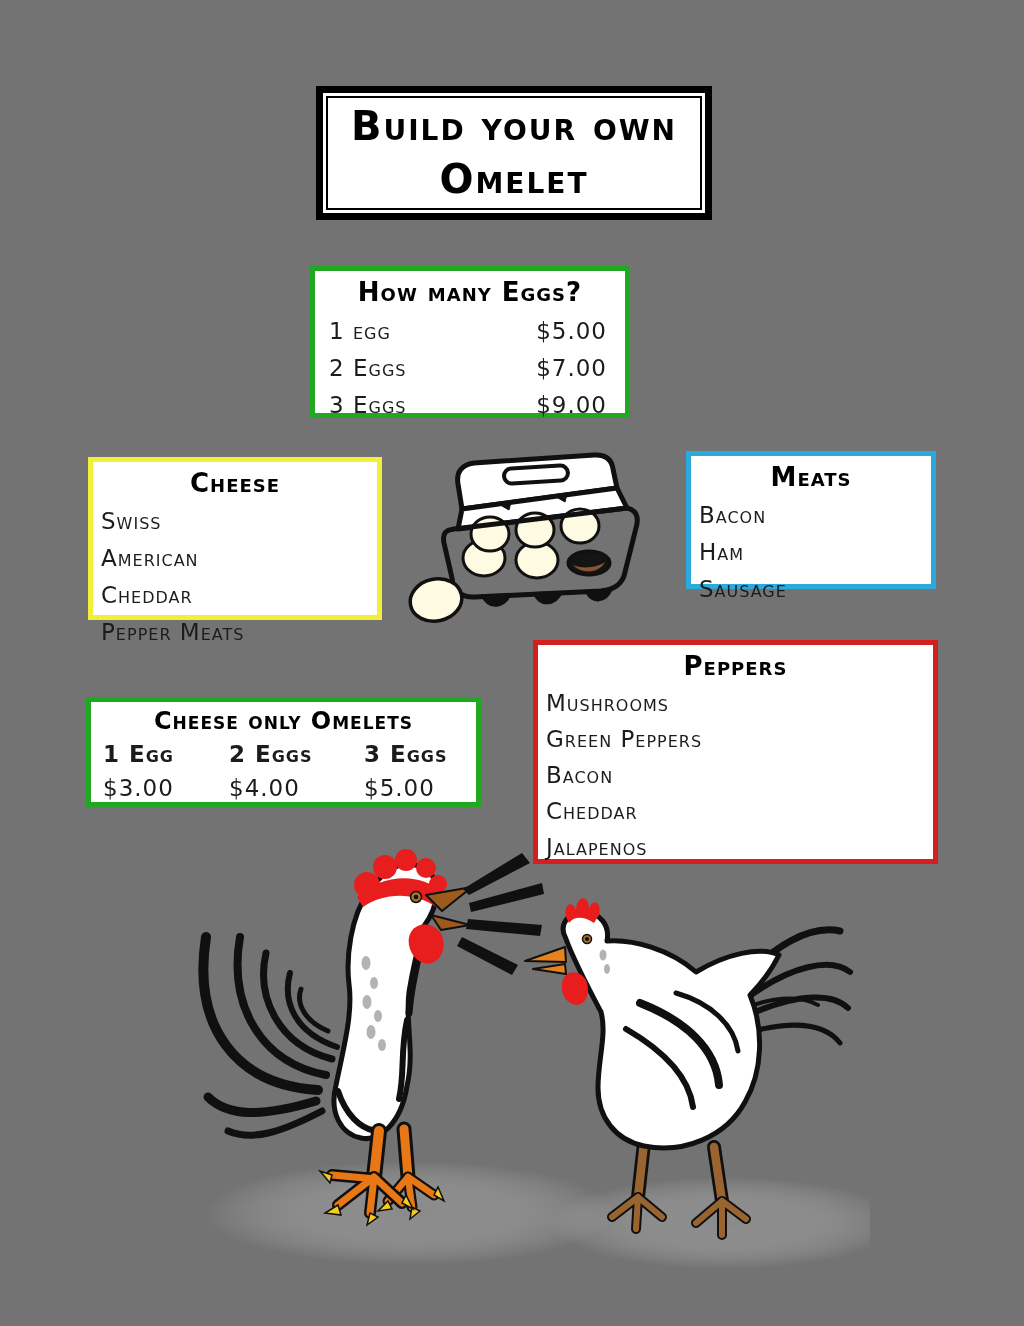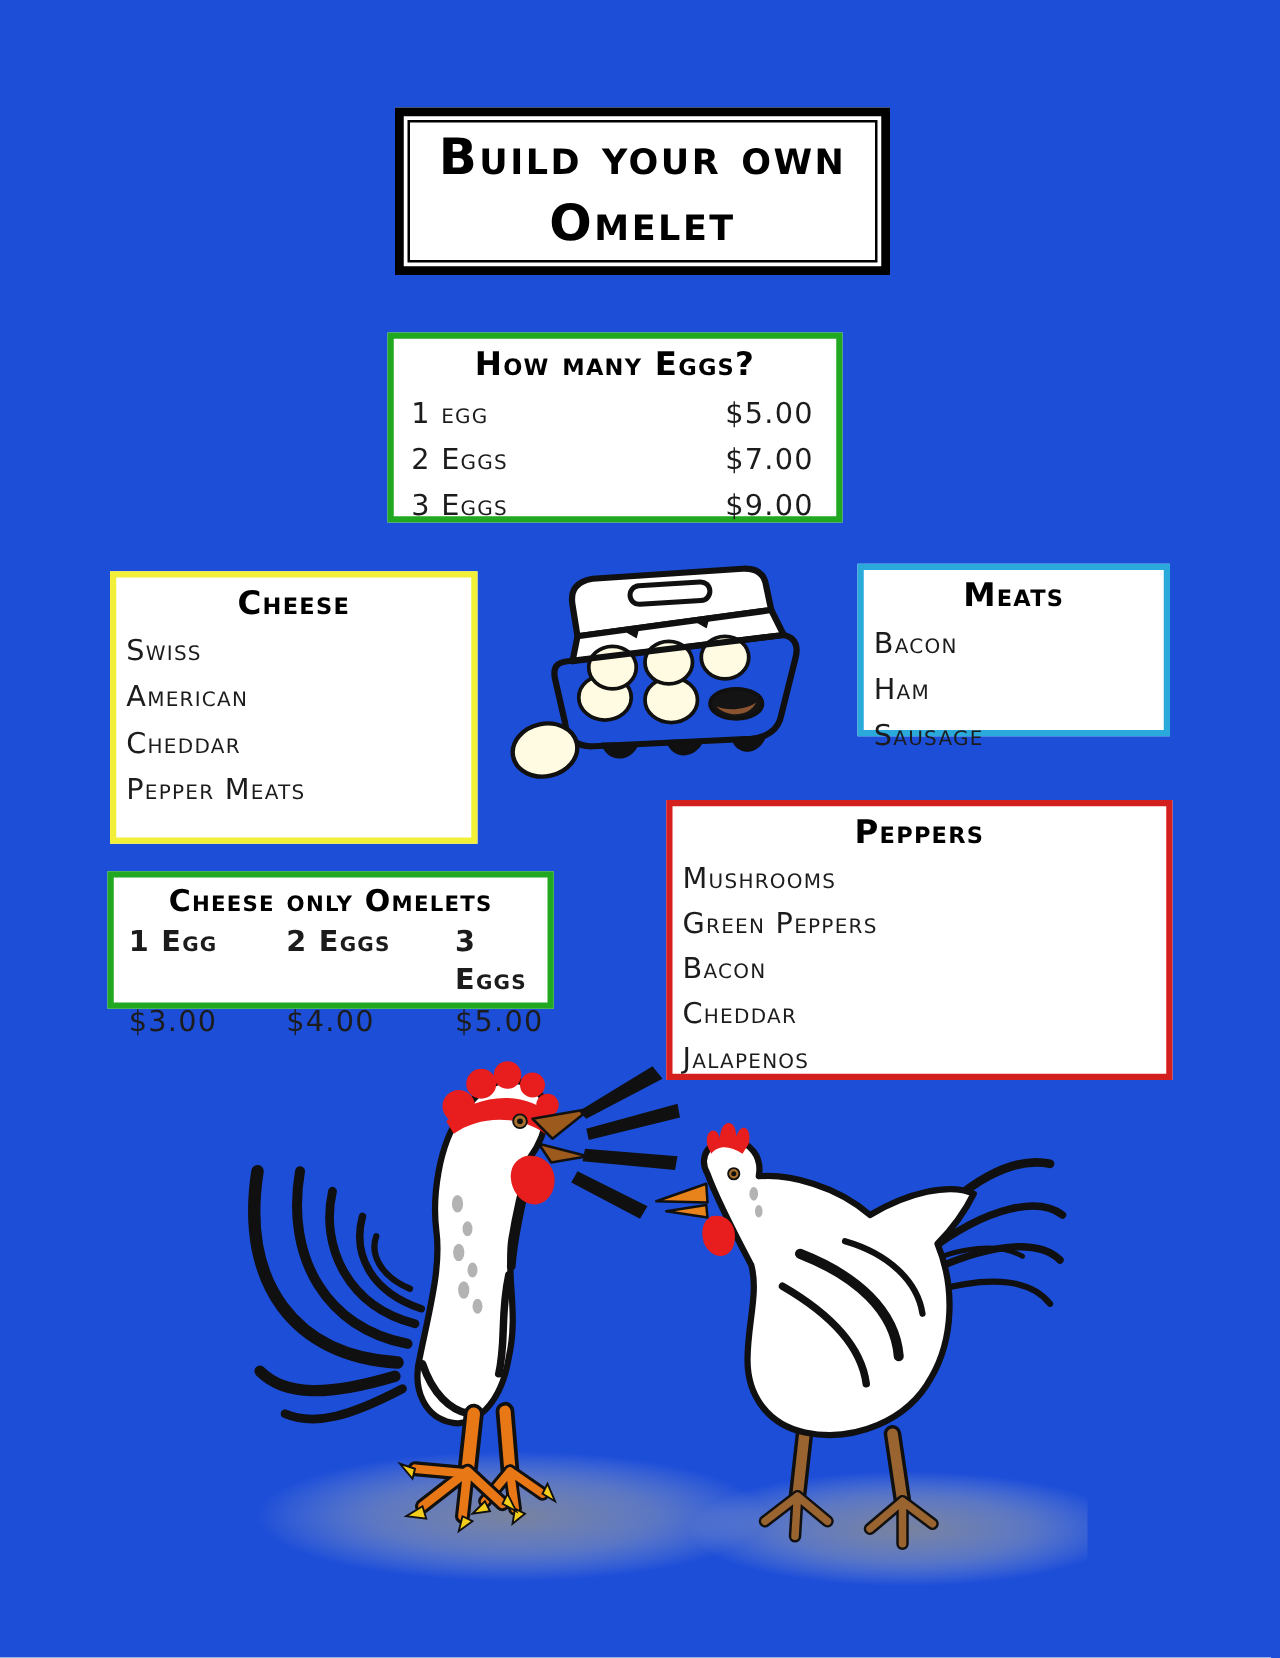--- a/index.html
+++ b/index.html
@@ -1,47 +1,47 @@
 <!DOCTYPE html>
 <html><head>
 <meta charset="utf-8">
 <style>
   html, body { margin:0; padding:0; background:#ffffff; }
   #page {
-    position:relative; width:1024px; height:1326px; background:#1d4ed8;
+    position:relative; width:1024px; height:1326px; background:#737373;
     font-family:"DejaVu Sans", sans-serif; color:#111; overflow:hidden;
   }
   .box { position:absolute; background:#fff; box-sizing:border-box; }
   .box-head {
     text-align:center; font-weight:700; font-size:26px; letter-spacing:1px;
     font-variant:small-caps; color:#000; margin-top:6px;
   }
   .item {
     font-size:23px; letter-spacing:1px; font-variant:small-caps; color:#1c1c1c;
   }
   
   #title-box { position:absolute; left:316px; top:86px; width:396px; height:134px;
     border:7px solid #000; box-sizing:border-box; background:#fff; }
   #title-inner { position:absolute; inset:3px; border:2px solid #000;
     display:flex; flex-direction:column; align-items:center; justify-content:center; }
   .title-line { font-variant:small-caps; font-weight:700; font-size:40px;
     letter-spacing:2px; line-height:1.32; color:#000; }
   
-  #eggs-box { left:310px; top:266px; width:364px; height:152px; border:5px solid #21a821; }
+  #eggs-box { left:310px; top:266px; width:320px; height:152px; border:5px solid #21a821; }
   .egg-row { display:flex; justify-content:space-between; margin:11px 18px 0 14px; line-height:26px; }
   
-  #cheese-box { left:88px; top:457px; width:294px; height:218px; border:5px solid #f2ef39; }
+  #cheese-box { left:88px; top:457px; width:294px; height:163px; border:5px solid #f2ef39; }
   #cheese-box .item, #meats-box .item, #veggies-box .item { display:block; margin:10px 0 0 8px; line-height:27px; }
   
   #meats-box { left:686px; top:451px; width:250px; height:138px; border:5px solid #2aa9db; }
   
   #veggies-box { left:533px; top:640px; width:405px; height:224px; border:5px solid #d41f1f; }
   #veggies-box .item { margin-top:9px; line-height:27px; }
   
-  #cheese-only-box { left:86px; top:697px; width:357px; height:110px; border:5px solid #21a821; }
+  #cheese-only-box { left:86px; top:697px; width:395px; height:110px; border:5px solid #21a821; }
   #cheese-only-box .box-head { font-size:24px; margin-top:5px; }
   .co-grid { display:grid; grid-template-columns:126px 135px auto; padding:4px 0 0 12px; }
   .co-grid .item { line-height:30px; font-weight:700; }
   .co-grid.prices .item { font-weight:400; }
   .illus { position:absolute; }
 </style>
 </head>
 <body>
 
 <div id="page">

